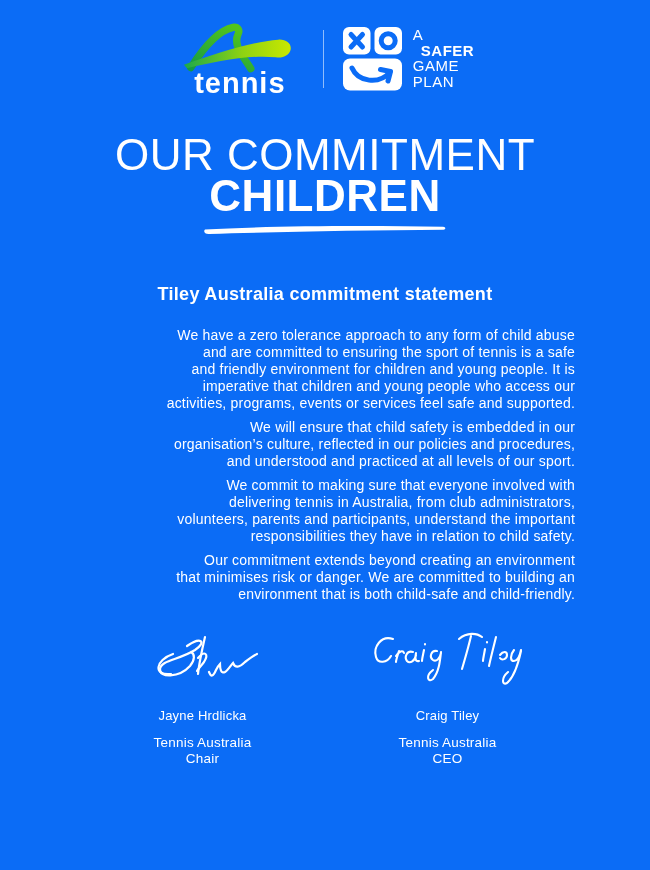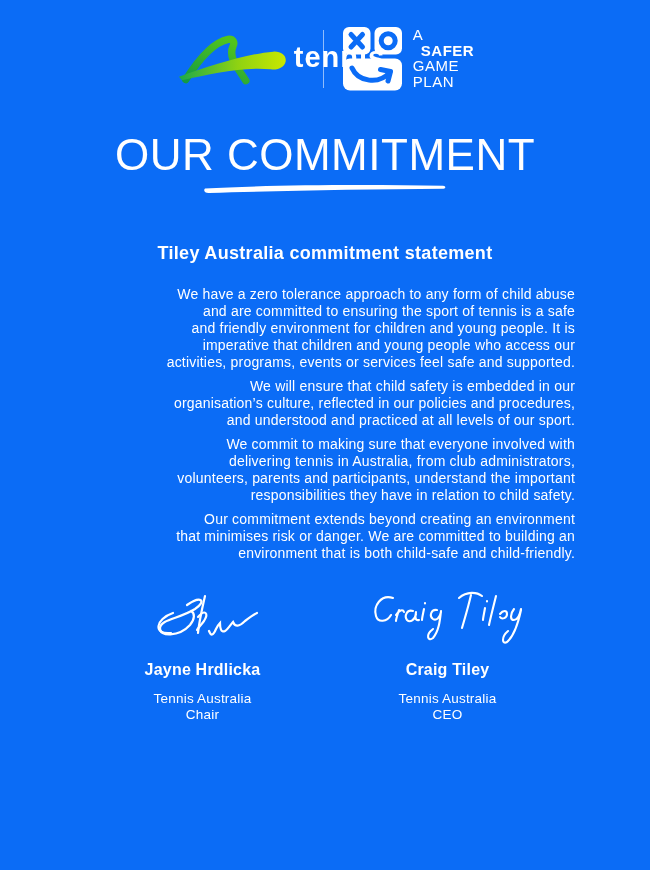--- a/index.html
+++ b/index.html
@@ -5,41 +5,41 @@
   * { margin:0; padding:0; box-sizing:border-box; }
   html,body { width:650px; }
   body { font-family:"Liberation Sans", sans-serif; }
   .page {
     position:relative; width:650px; height:870px;
     background:#0B6CF6; color:#FFFFFF; overflow:hidden;
     display:flex; flex-direction:column; align-items:center;
   }
   
   .header { margin-top:16px; height:86px; display:flex; align-items:center; justify-content:center; gap:19px; }
-  .tennis-logo { display:flex; flex-direction:row; align-items:center; width:128px; }
+  .tennis-logo { display:flex; flex-direction:column; align-items:center; width:128px; }
   .tennis-logo svg { display:block; }
   .tennis-wordmark { font-weight:700; font-size:29px; letter-spacing:1px; line-height:1; margin-top:-4px; }
   .logo-divider { width:1px; height:58px; background:rgba(255,255,255,.55); }
   .sgp-logo { display:flex; align-items:flex-start; gap:10px; }
   .sgp-icon svg { display:block; }
   .sgp-text { display:flex; flex-direction:column; font-size:15px; line-height:15.5px; letter-spacing:.5px; font-weight:500; }
   .sgp-text .bold { font-weight:700;margin-left:8px; }
   
   .heading { margin-top:32px; text-align:center; font-size:44px; line-height:41px; letter-spacing:.5px; font-weight:400; }
   .heading .hv { font-weight:700; }
   .underline-wrap { margin-top:5px; text-align:center; }
   
   .subtitle { margin-top:45px; font-size:18px; font-weight:700; letter-spacing:.3px; text-align:center; }
   .statement { margin-top:22px; width:500px; text-align:center; }
   .para { font-size:14px; line-height:17px; letter-spacing:.2px; white-space:pre-line; margin-bottom:7px;text-align:right; }
   
   .signatures { margin-top:20px; display:flex; justify-content:center; gap:55px; }
   .sig-col { width:190px; display:flex; flex-direction:column; align-items:center; }
   .sig-art { height:56px; display:flex; align-items:center; justify-content:center; }
-  .sig-name { margin-top:16px; font-size:16px; font-weight:700; letter-spacing:.2px; }
+  .sig-name { margin-top:22px; font-size:13px; font-weight:400; letter-spacing:.2px; }
   .sig-org, .sig-role { font-size:13.5px; line-height:16px; letter-spacing:.2px; }
   .sig-org { margin-top:12px; }
 </style>
 </head>
 <body>
 
 <div class="page">
 
   <div class="header">
 
@@ -83,20 +83,21 @@
         <span>A</span>
         <span class="bold">SAFER</span>
         <span>GAME</span>
         <span>PLAN</span>
       </span>
     </div>
   </div>
 
   <h1 class="heading">
     <div><span>OUR COMMITMENT</span></div>
+    <div class="hv"><span>CHILDREN</span></div>
   </h1>
 
   <div class="underline-wrap">
     <svg width="246" height="12" viewBox="0 0 246 12">
       <path d="M3,6.5 C60,3.2 155,2.2 241,3.8 C244,4.1 244,6 241.5,6.8
                C160,7.2 70,9.2 7,11 C2.5,11.2 1.2,8.2 3,6.5 Z" fill="#FFFFFF"></path>
     </svg>
   </div>
 
   <div class="subtitle">Tiley Australia commitment statement</div>

